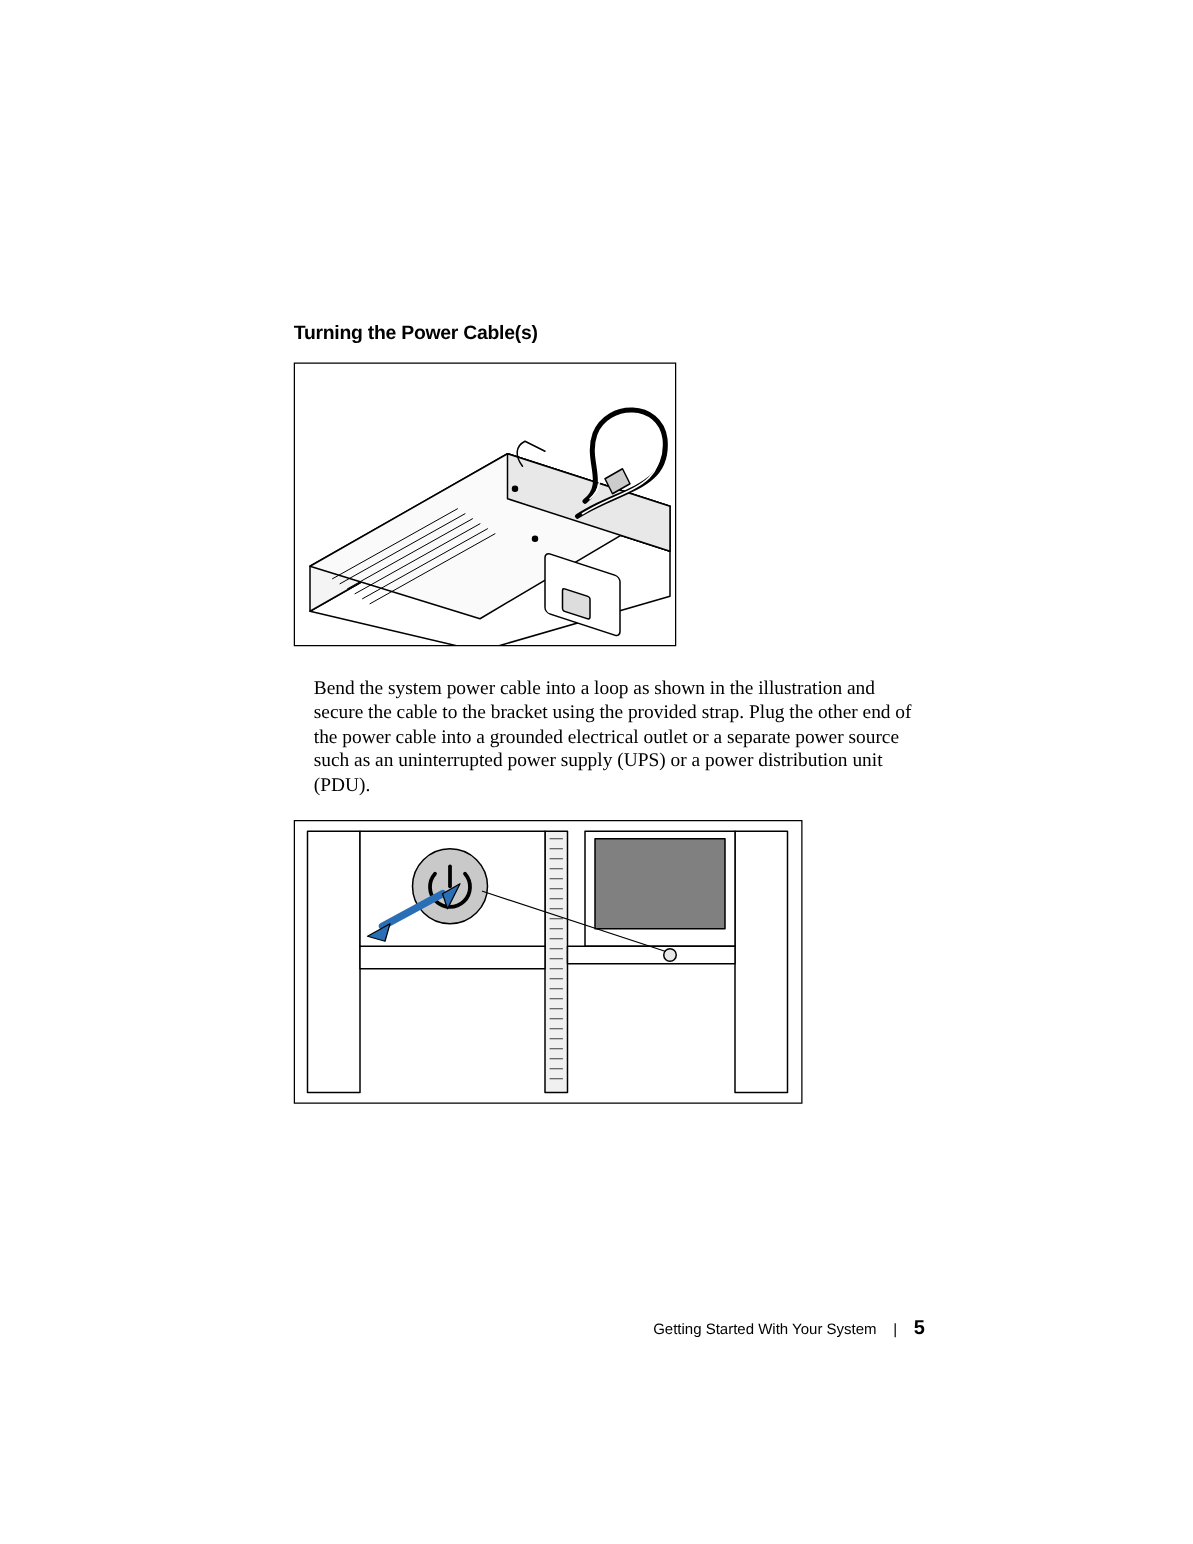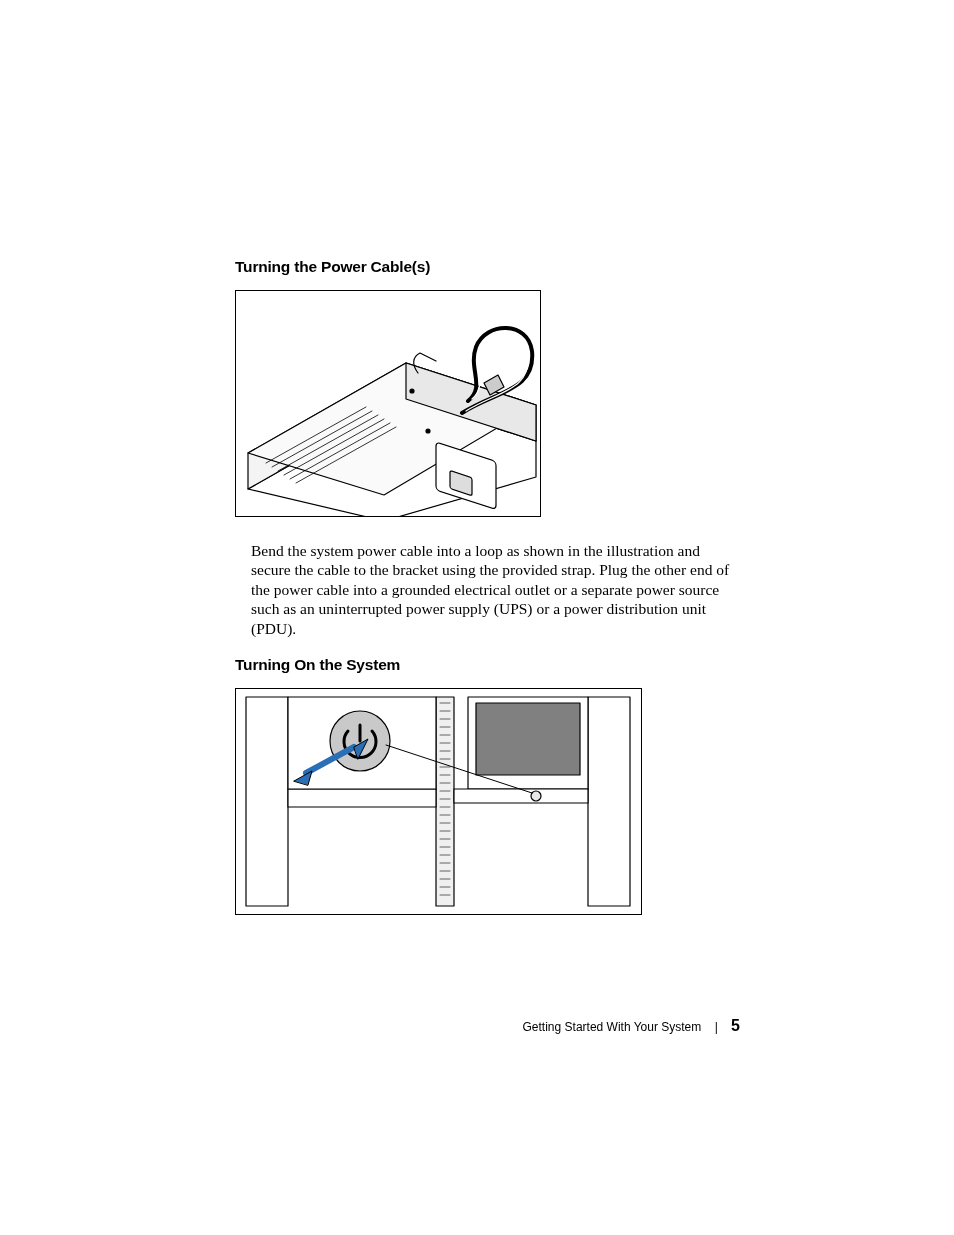--- a/index.html
+++ b/index.html
@@ -45,21 +45,21 @@
     margin-bottom: 24px;
   }
   .body-text {
     font-size: 15.5px;
     line-height: 1.25;
     margin: 0 0 18px 16px;
   }
   .footer {
     position: absolute;
     left: 235px;
-    top: 1017px;
+    top: 1054px;
     width: 505px;
     text-align: right;
     font-family: Arial, Helvetica, sans-serif;
     font-size: 12px;
   }
   .footer .sep {
     margin: 0 10px;
     color: #000;
     font-weight: normal;
   }
@@ -109,21 +109,20 @@
         <path d="M182 82 C176 74 176 66 184 62 L200 70"></path>
 
         <circle cx="176" cy="100" r="2" fill="#000"></circle>
         <circle cx="192" cy="140" r="2" fill="#000"></circle>
       </g>
     </svg>
   </div>
 
   <p class="body-text">Bend the system power cable into a loop as shown in the illustration and secure the cable to the bracket using the provided strap. Plug the other end of the power cable into a grounded electrical outlet or a separate power source such as an uninterrupted power supply (UPS) or a power distribution unit (PDU).</p>
 
-  <h3 class="section-heading">Turning On the System</h3>
 
   <div class="figure-box fig2" aria-label="Illustration of pressing the power button on system and monitor">
     <svg viewBox="0 0 405 225" width="405" height="225" aria-hidden="true">
       <g stroke="#000" stroke-width="1.2" fill="none" stroke-linejoin="round" stroke-linecap="round">
 
         <rect x="10" y="8" width="42" height="209" fill="#fff"></rect>
 
         <rect x="352" y="8" width="42" height="209" fill="#fff"></rect>
 
         <rect x="200" y="8" width="18" height="209" fill="#f0f0f0"></rect>

